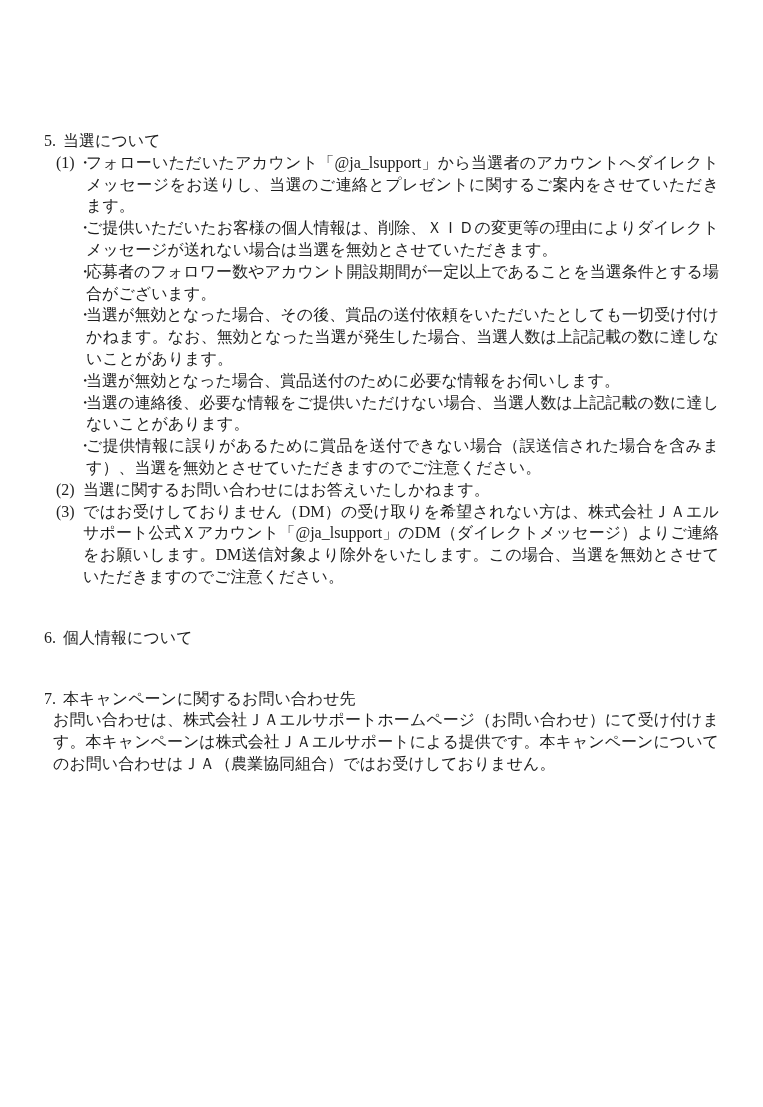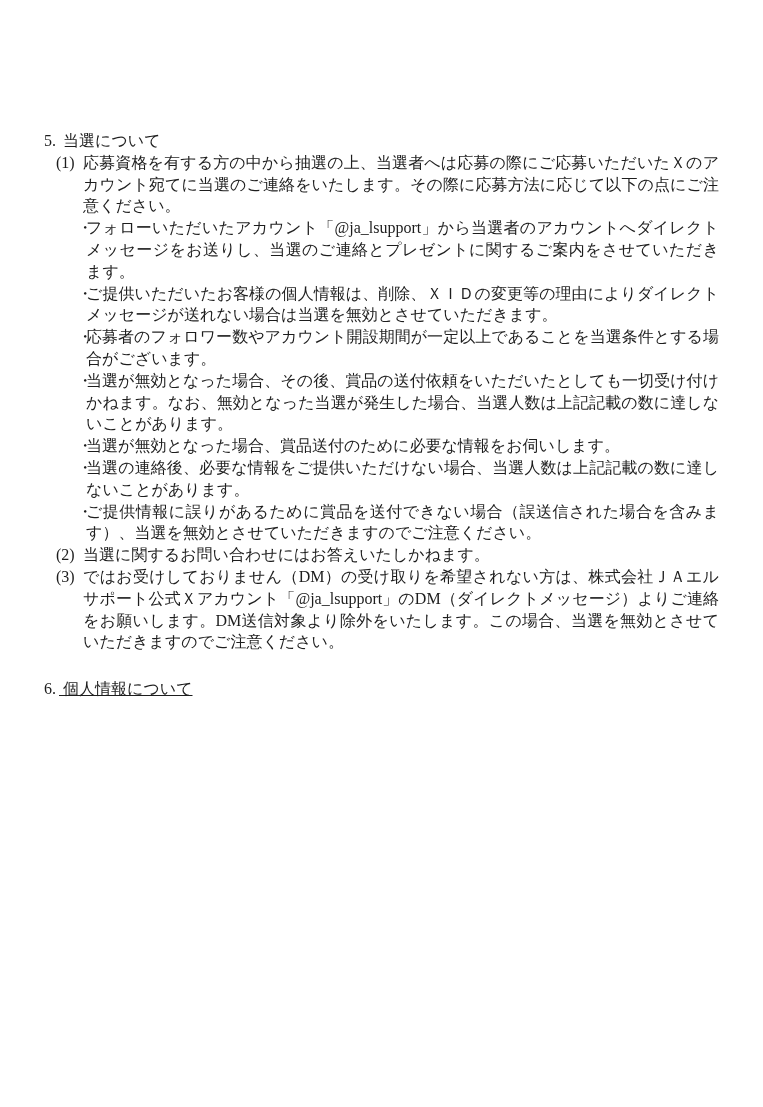--- a/index.html
+++ b/index.html
@@ -17,21 +17,21 @@
     line-height: 21.8px;
     color: #1d1d1d;
   }
   .doc {
     position: absolute;
     top: 130px;
     left: 44px;
     right: 44px;
   }
   section { display: block; }
-  section + section { margin-top: 25px; text-decoration: underline; }
+  section + section { margin-top: 39px; }
 
   .sec-head { text-align: left; }
   .sec-num { display: inline-block; min-width: 15px; }
 
   
   .item {
     position: relative;
     padding-left: 39px;
   }
   .marker {
@@ -63,21 +63,20 @@
 <div class="doc">
 
   <section>
     <div class="sec-head">
       <span class="sec-num">5.</span>
       <span class="sec-title">当選について</span>
     </div>
 
     <div class="item">
       <span class="marker">(1)</span>
-      <div class="item-text">応募資格を有する方の中から抽選の上、当選者へは応募の際にご応募いただいたＸのアカウント宛てに当選のご連絡をいたします。その際に応募方法に応じて以下の点にご注意ください。</div>
 
       <div class="bullets">
         <div class="bullet">
           <span class="dot">・</span>
           <div class="b-text">フォローいただいたアカウント「@ja_lsupport」から当選者のアカウントへダイレクトメッセージをお送りし、当選のご連絡とプレゼントに関するご案内をさせていただきます。</div>
         </div>
         <div class="bullet">
           <span class="dot">・</span>
           <div class="b-text">ご提供いただいたお客様の個人情報は、削除、ＸＩＤの変更等の理由によりダイレクトメッセージが送れない場合は当選を無効とさせていただきます。</div>
         </div>
@@ -116,15 +115,20 @@
   </section>
 
   <section>
     <div class="sec-head">
       <span class="sec-num">6.</span>
       <span class="sec-title">個人情報について</span>
     </div>
   </section>
 
   <section>
+    <div class="sec-head">
+      <span class="sec-num">7.</span>
+      <span class="sec-title">本キャンペーンに関するお問い合わせ先</span>
+    </div>
+    <div class="sec-body">お問い合わせは、株式会社ＪＡエルサポートホームページ（お問い合わせ）にて受け付けます。本キャンペーンは株式会社ＪＡエルサポートによる提供です。本キャンペーンについてのお問い合わせはＪＡ（農業協同組合）ではお受けしておりません。</div>
   </section>
 
 </div>
 
 </body></html>

